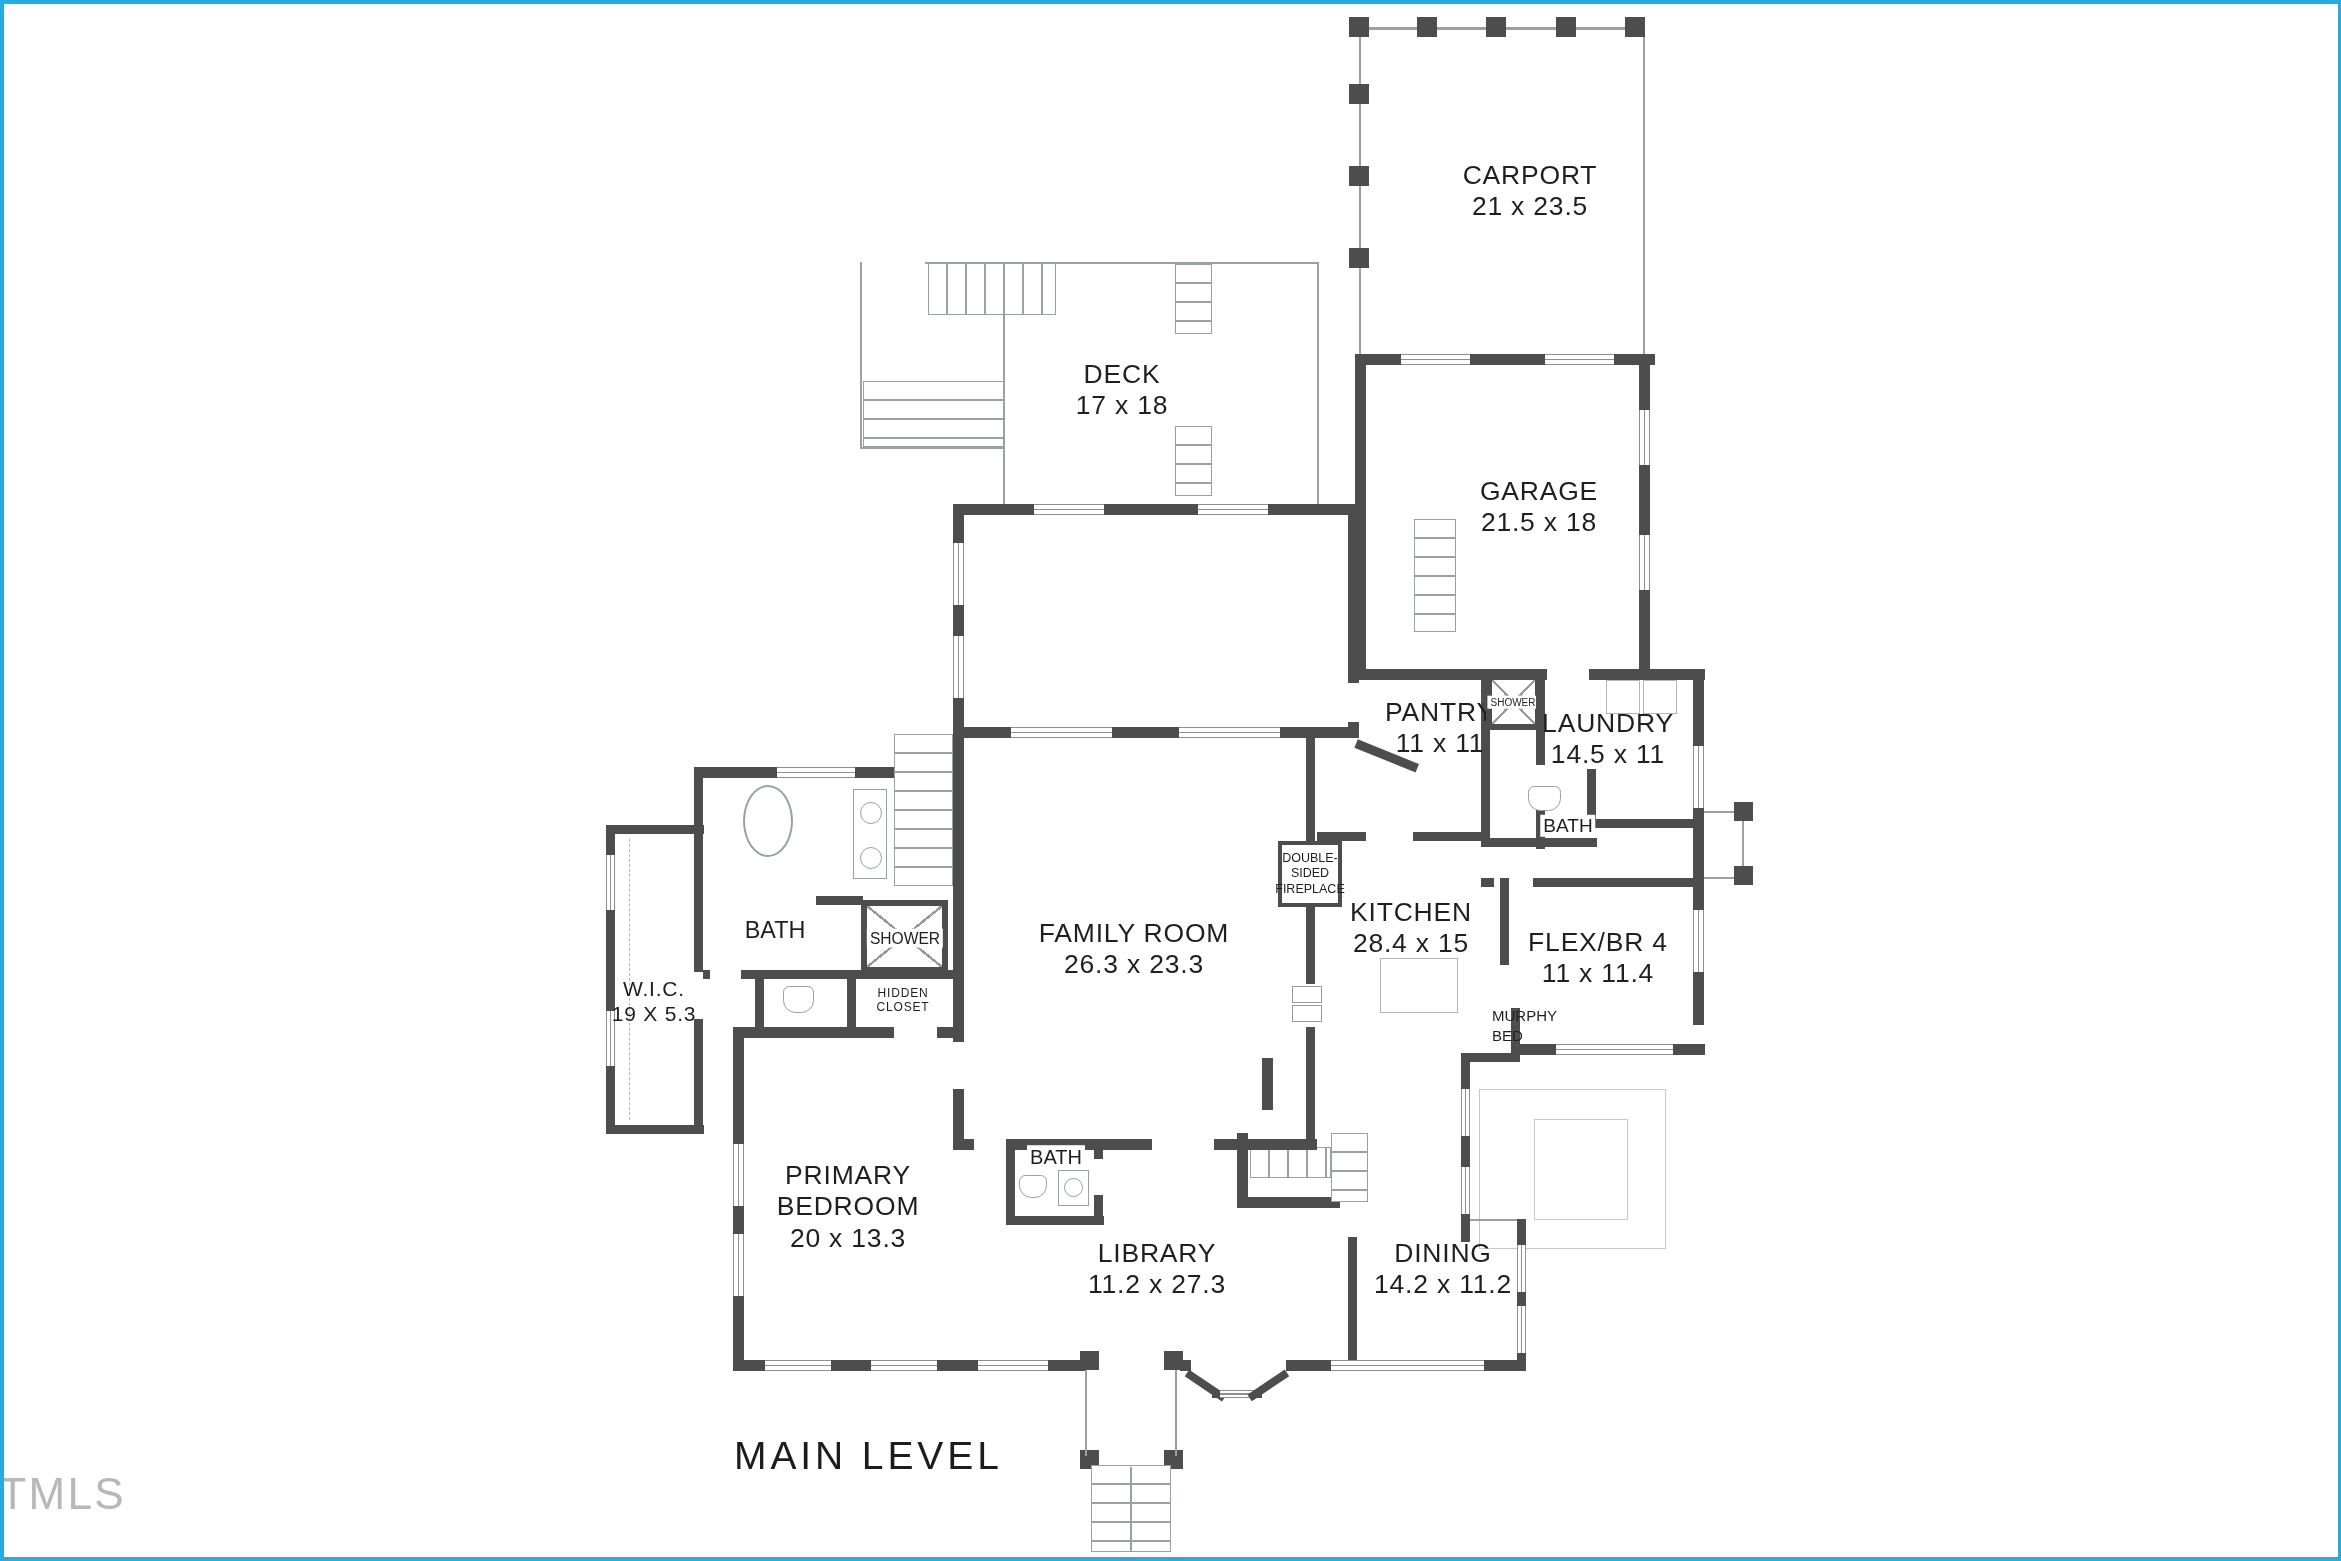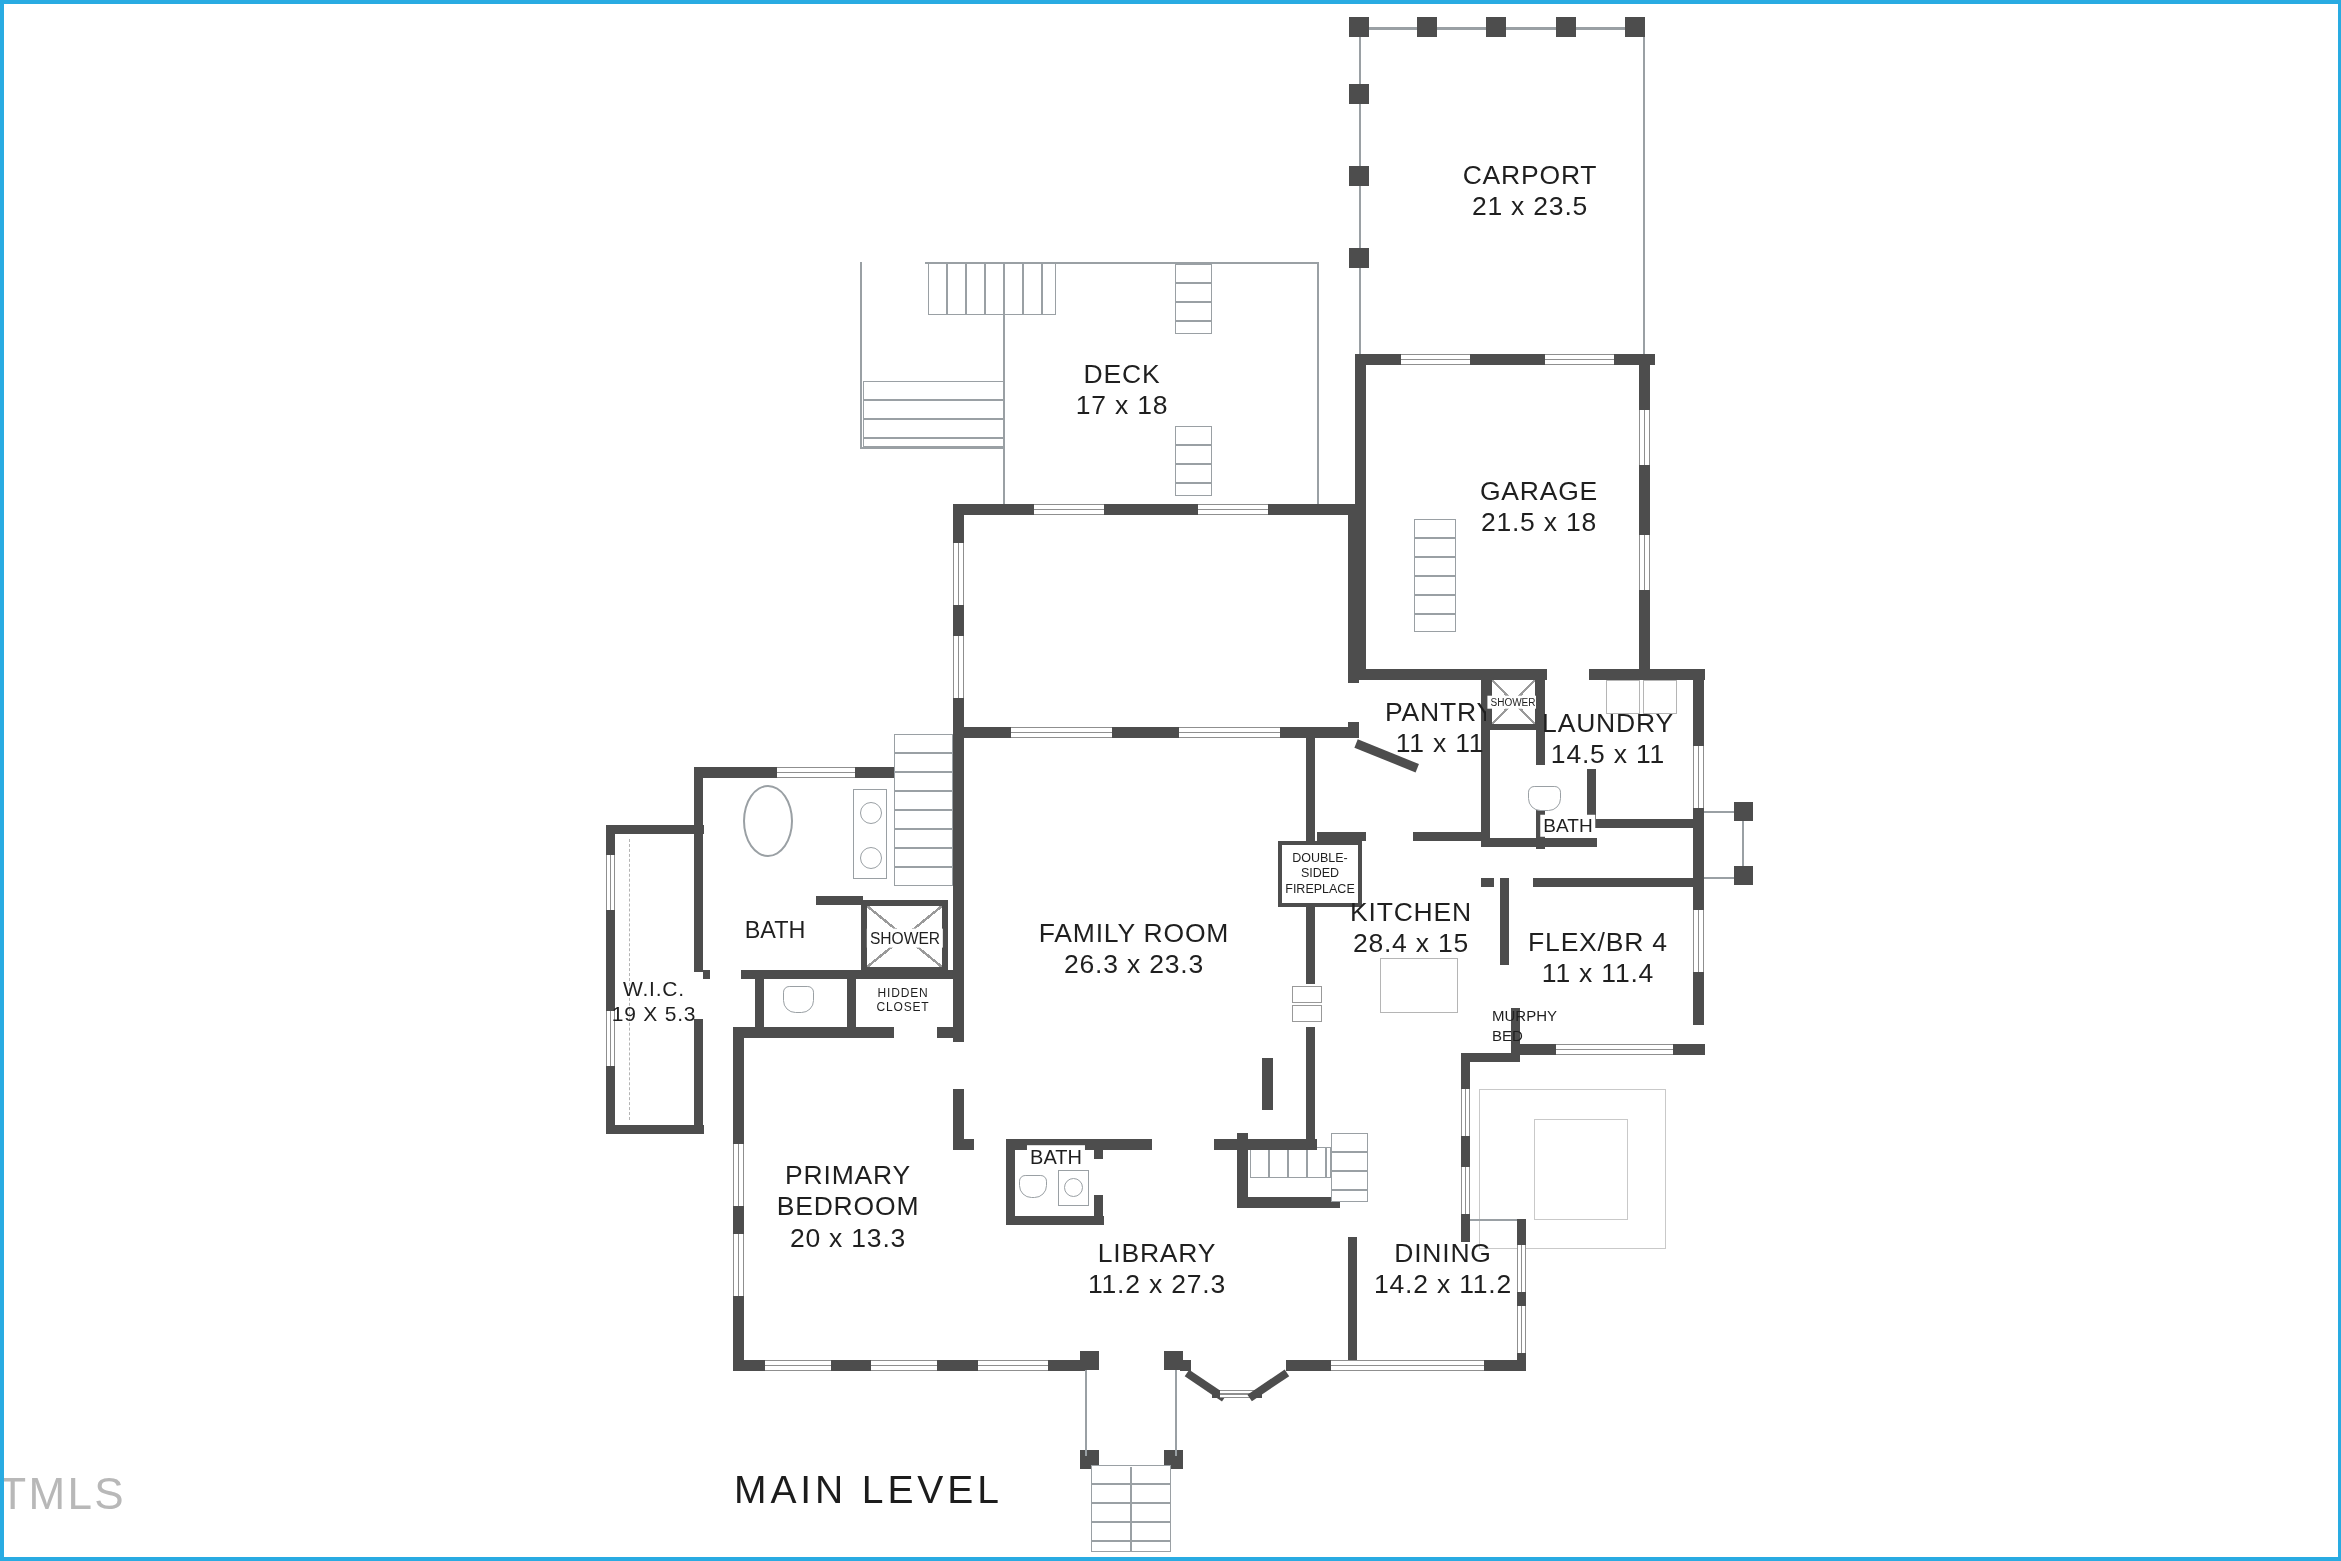--- a/index.html
+++ b/index.html
@@ -145,21 +145,21 @@
     <div>11 x 11.4</div>
   </div>
   <div class="abs" style="left:1488px;top:1002px;font-size:15px;line-height:1.3;color:var(--text)">
     <div>MURPHY</div>
     <div>BED</div>
   </div>
 
   <div class="w" style="left:1302px;top:730px;width:9.4px;height:107px"></div>
   <div class="w" style="left:1302px;top:902px;width:9.4px;height:78px"></div>
   <div class="w" style="left:1302px;top:1023px;width:9.4px;height:112px"></div>
-  <div class="fireplace" style="left:1274px;top:837px;width:84px;height:66px">
+  <div class="fireplace" style="left:1274px;top:837px;width:64px;height:66px">
     <div>DOUBLE-</div>
     <div>SIDED</div>
     <div>FIREPLACE</div>
   </div>
   <div class="w" style="left:1313px;top:828px;width:164px;height:9.4px"></div>
   <div class="gap" style="left:1362px;top:828px;width:47px;height:9.4px"></div>
   <div class="rl" style="left:1407px;top:924px">
     <div>KITCHEN</div>
     <div>28.4 x 15</div>
   </div>
@@ -278,17 +278,17 @@
   <div class="gap" style="left:1094px;top:1356px;width:66px;height:11px"></div>
   <div class="post" style="left:1076px;top:1347px;width:19px;height:19px"></div>
   <div class="post" style="left:1160px;top:1347px;width:19px;height:19px"></div>
   <div class="post" style="left:1076px;top:1446px;width:19px;height:19px"></div>
   <div class="post" style="left:1160px;top:1446px;width:19px;height:19px"></div>
   <div class="tl" style="left:1081px;top:1366px;width:2.3px;height:86px"></div>
   <div class="tl" style="left:1171px;top:1366px;width:2.3px;height:86px"></div>
   <div class="stairV" style="left:1087px;top:1461px;width:80px;height:87px"></div>
   <div class="tl" style="left:1126px;top:1463px;width:1.6px;height:84px"></div>
 
-  <div class="title" style="left:730px;top:1464px">MAIN LEVEL</div>
+  <div class="title" style="left:730px;top:1430px">MAIN LEVEL</div>
   <div class="wm" style="left:-4.7px;top:1465px">TMLS</div>
 
 </div>
 
 
 </body></html>

